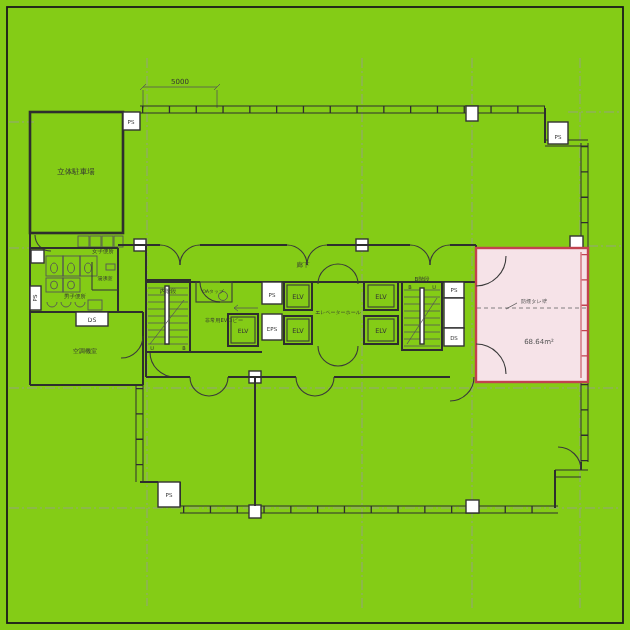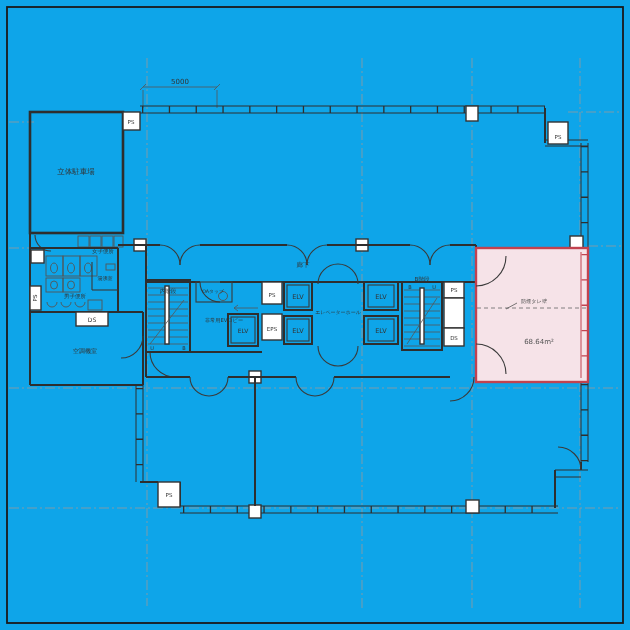--- a/index.html
+++ b/index.html
@@ -1,16 +1,16 @@
 <!DOCTYPE html>
 <html><head>
 <meta charset="utf-8">
 <style>
   html,body{margin:0;padding:0;background:#ffffff;}
-  .page{position:relative;width:630px;height:630px;background:#0ea5e9;overflow:hidden;}
+  .page{position:relative;width:630px;height:630px;background:#84cc16;overflow:hidden;}
   svg{position:absolute;left:0;top:0;}
   .lbl{fill:#333;font-family:"DejaVu Sans",sans-serif;}
   .lbl-red{fill:#555;font-family:"DejaVu Sans",sans-serif;}
   .w3{stroke:#2e2e2e;stroke-width:2.6;fill:none;}
   .w2{stroke:#2e2e2e;stroke-width:2;fill:none;}
   .w15{stroke:#333;stroke-width:1.4;fill:#fff;}
   .w1{stroke:#3a3a3a;stroke-width:1.1;fill:none;}
   .thin{stroke:#555;stroke-width:.8;fill:none;}
   .grid{stroke:#999;stroke-width:.8;stroke-dasharray:10 3 2 3;fill:none;}
   .wline{stroke:#2e2e2e;stroke-width:1;fill:none;}

